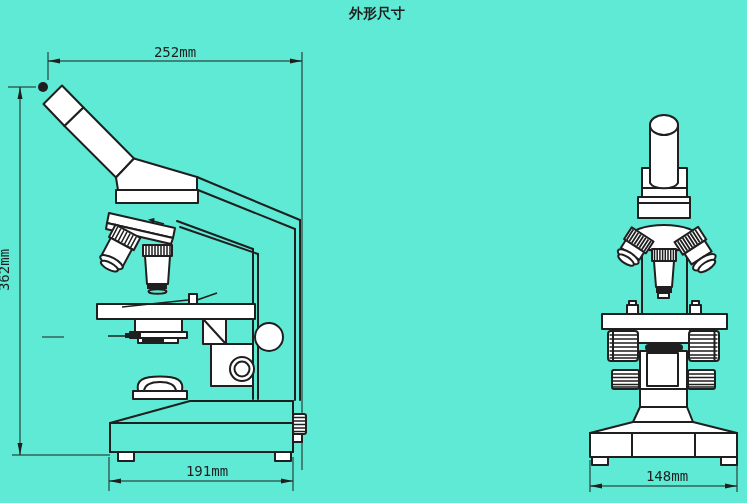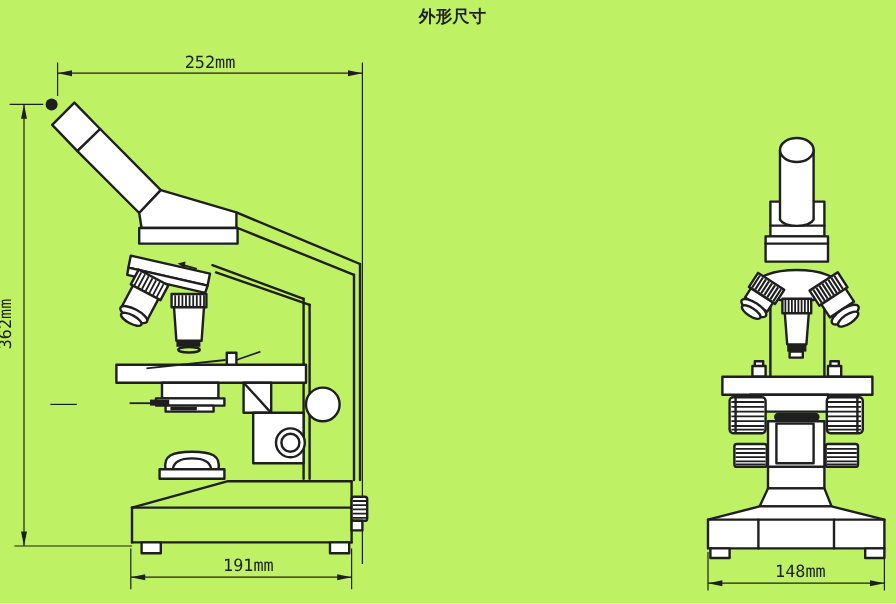--- a/index.html
+++ b/index.html
@@ -1,16 +1,16 @@
 <!DOCTYPE html>
 <html><head>
 <meta charset="utf-8">
 <style>
   html,body{margin:0;padding:0;background:#ffffff;}
-  .page{position:relative;width:747px;height:503px;background:#bef264;overflow:hidden;
+  .page{position:relative;width:747px;height:503px;background:#5eead4;overflow:hidden;
         font-family:"DejaVu Sans",sans-serif;}
   svg{position:absolute;left:0;top:0;}
   
   .ln{stroke:#1f1f1f;stroke-width:2;fill:none;stroke-linecap:round;stroke-linejoin:round;}
   .lnw{stroke:#1f1f1f;stroke-width:2;fill:#ffffff;stroke-linejoin:round;}
   .tn{stroke:#1f1f1f;stroke-width:1;fill:none;}
   .tn15{stroke:#1f1f1f;stroke-width:1.5;fill:none;}
   .hat{stroke:#1f1f1f;stroke-width:1.5;fill:none;}
   .hatd{stroke:#1f1f1f;stroke-width:1.8;fill:none;}
   .blk{fill:#1f1f1f;stroke:none;}

